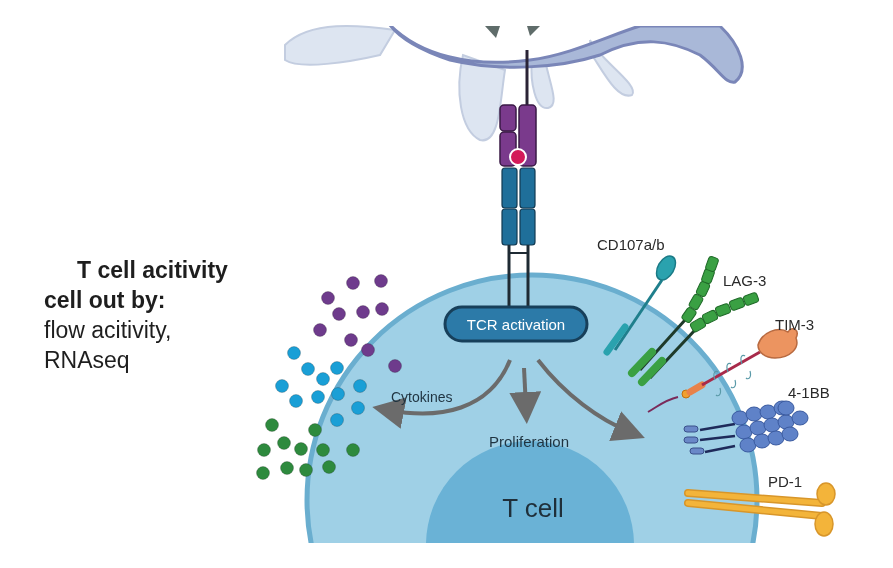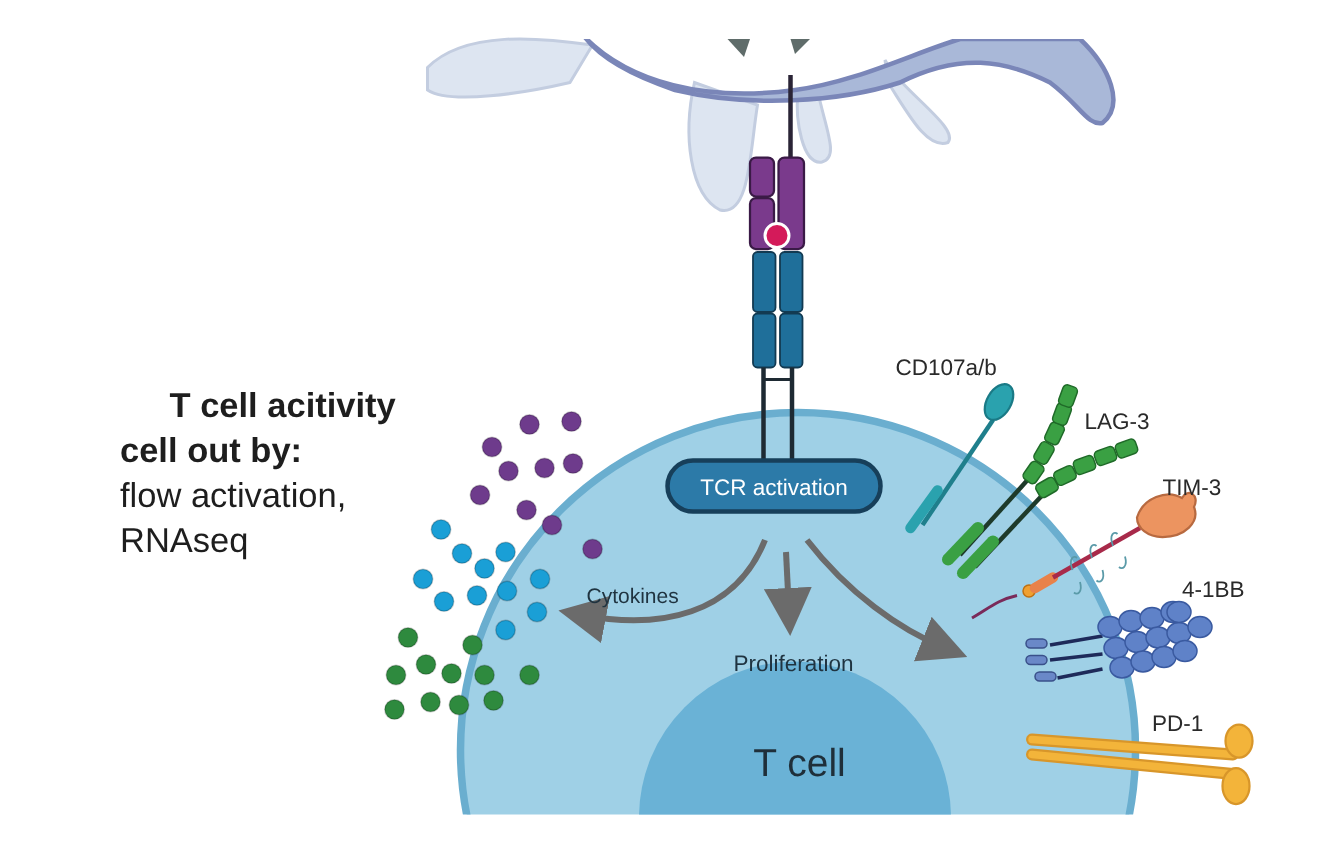--- a/index.html
+++ b/index.html
@@ -1,18 +1,18 @@
 <!DOCTYPE html>
 <html><head>
 <meta charset="utf-8">
 <style>
   html, body { margin: 0; padding: 0; background: #ffffff; }
   body { width: 893px; height: 568px; overflow: hidden; position: relative; font-family: "Liberation Sans", sans-serif; }
   #stage { position: absolute; left: 0; top: 0; width: 893px; height: 568px; }
-  .readout { position: absolute; left: 44px; top: 255px; color: #1e1e1e; font-family: "Liberation Sans", sans-serif; margin-left: 36px; }
+  .readout { position: absolute; left: 44px; top: 255px; color: #1e1e1e; font-family: "Liberation Sans", sans-serif; }
   .readout .bold { font-weight: bold; font-size: 23px; line-height: 30px; }
   .readout .bold.indent { padding-left: 33px; }
   .readout .normal { font-size: 23px; line-height: 30px; }
   svg text { font-family: "Liberation Sans", sans-serif; }
 </style>
 </head>
 <body>
 
 <div id="stage">
 <svg width="893" height="568" viewBox="0 0 893 568">
@@ -190,16 +190,16 @@
   <text x="597" y="250" fill="#2a2a2a" font-size="15">CD107a/b</text>
   <text x="723" y="286" fill="#2a2a2a" font-size="15">LAG-3</text>
   <text x="775" y="330" fill="#2a2a2a" font-size="15">TIM-3</text>
   <text x="788" y="398" fill="#2a2a2a" font-size="15">4-1BB</text>
   <text x="768" y="487" fill="#2a2a2a" font-size="15">PD-1</text>
 </svg>
 
 <div class="readout">
   <div class="bold indent">T cell acitivity</div>
   <div class="bold">cell out by:</div>
-  <div class="normal">flow activation,</div>
+  <div class="normal">flow acitivity,</div>
   <div class="normal">RNAseq</div>
 </div>
 </div>
 
 </body></html>

